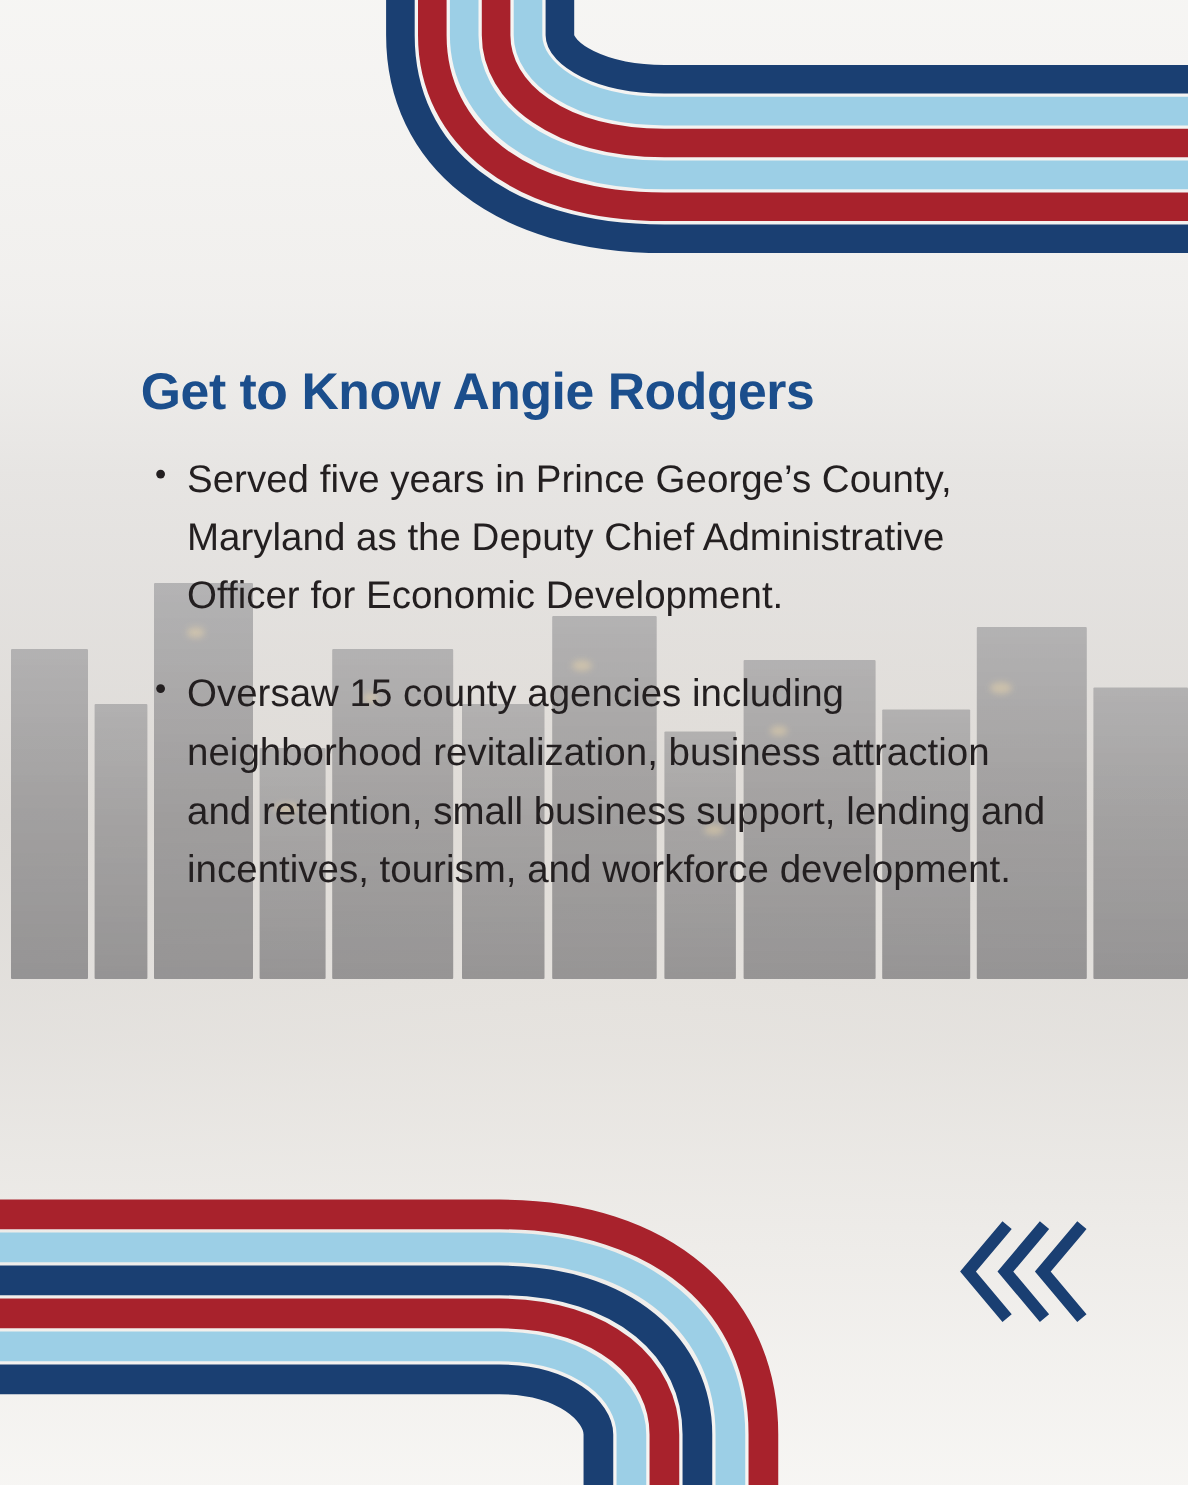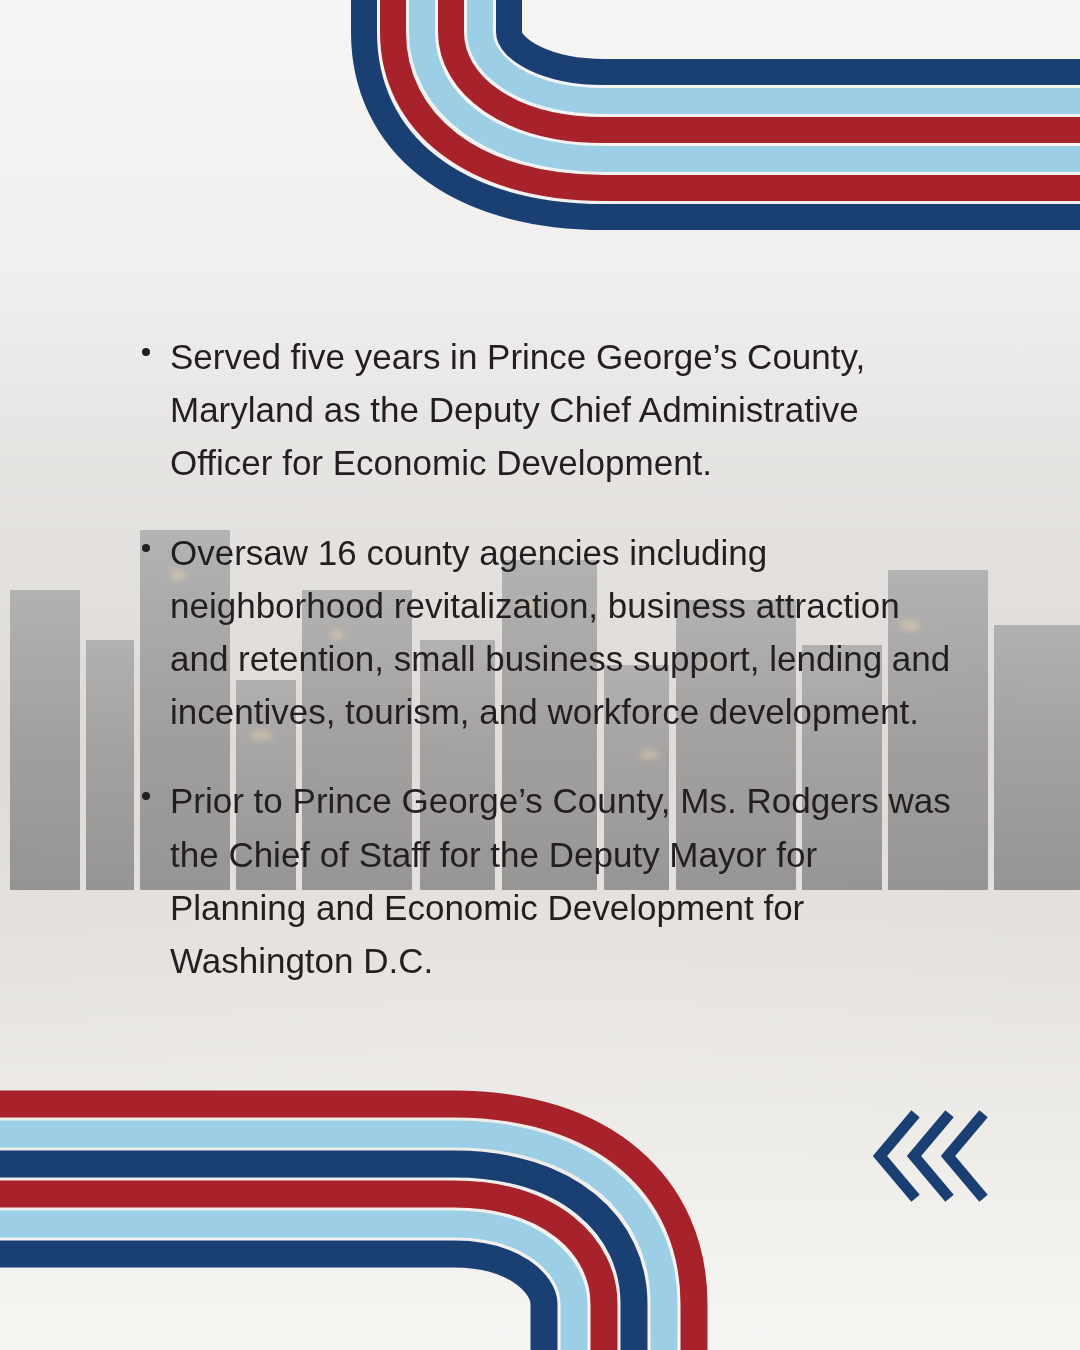--- a/index.html
+++ b/index.html
@@ -183,29 +183,26 @@
 
   <svg class="chevrons" viewBox="0 0 120 92">
     <g fill="none" stroke="#1a3f72" stroke-width="11" stroke-linecap="square" stroke-linejoin="miter">
       <polyline points="40,8 8,46 40,84"></polyline>
       <polyline points="74,8 42,46 74,84"></polyline>
       <polyline points="108,8 76,46 108,84"></polyline>
     </g>
   </svg>
 
   <div class="content">
+    <h1 class="headline">Get to Know Angie Rodgers</h1>
     <ul class="bullets">
       <li>
         <span class="dot"></span>
         <span>Served five years in Prince George’s County, Maryland as the Deputy Chief Administrative Officer for Economic Development.</span>
       </li>
       <li>
         <span class="dot"></span>
-        <span>Oversaw 16 county agencies including neighborhood revitalization, business attraction and retention, small business support, lending and incentives, tourism, and workforce development.</span>
-      </li>
-      <li>
-        <span class="dot"></span>
-        <span>Prior to Prince George’s County, Ms. Rodgers was the Chief of Staff for the Deputy Mayor for Planning and Economic Development for Washington D.C.</span>
+        <span>Oversaw 15 county agencies including neighborhood revitalization, business attraction and retention, small business support, lending and incentives, tourism, and workforce development.</span>
       </li>
     </ul>
   </div>
 
 </div>
 
 </body></html>

